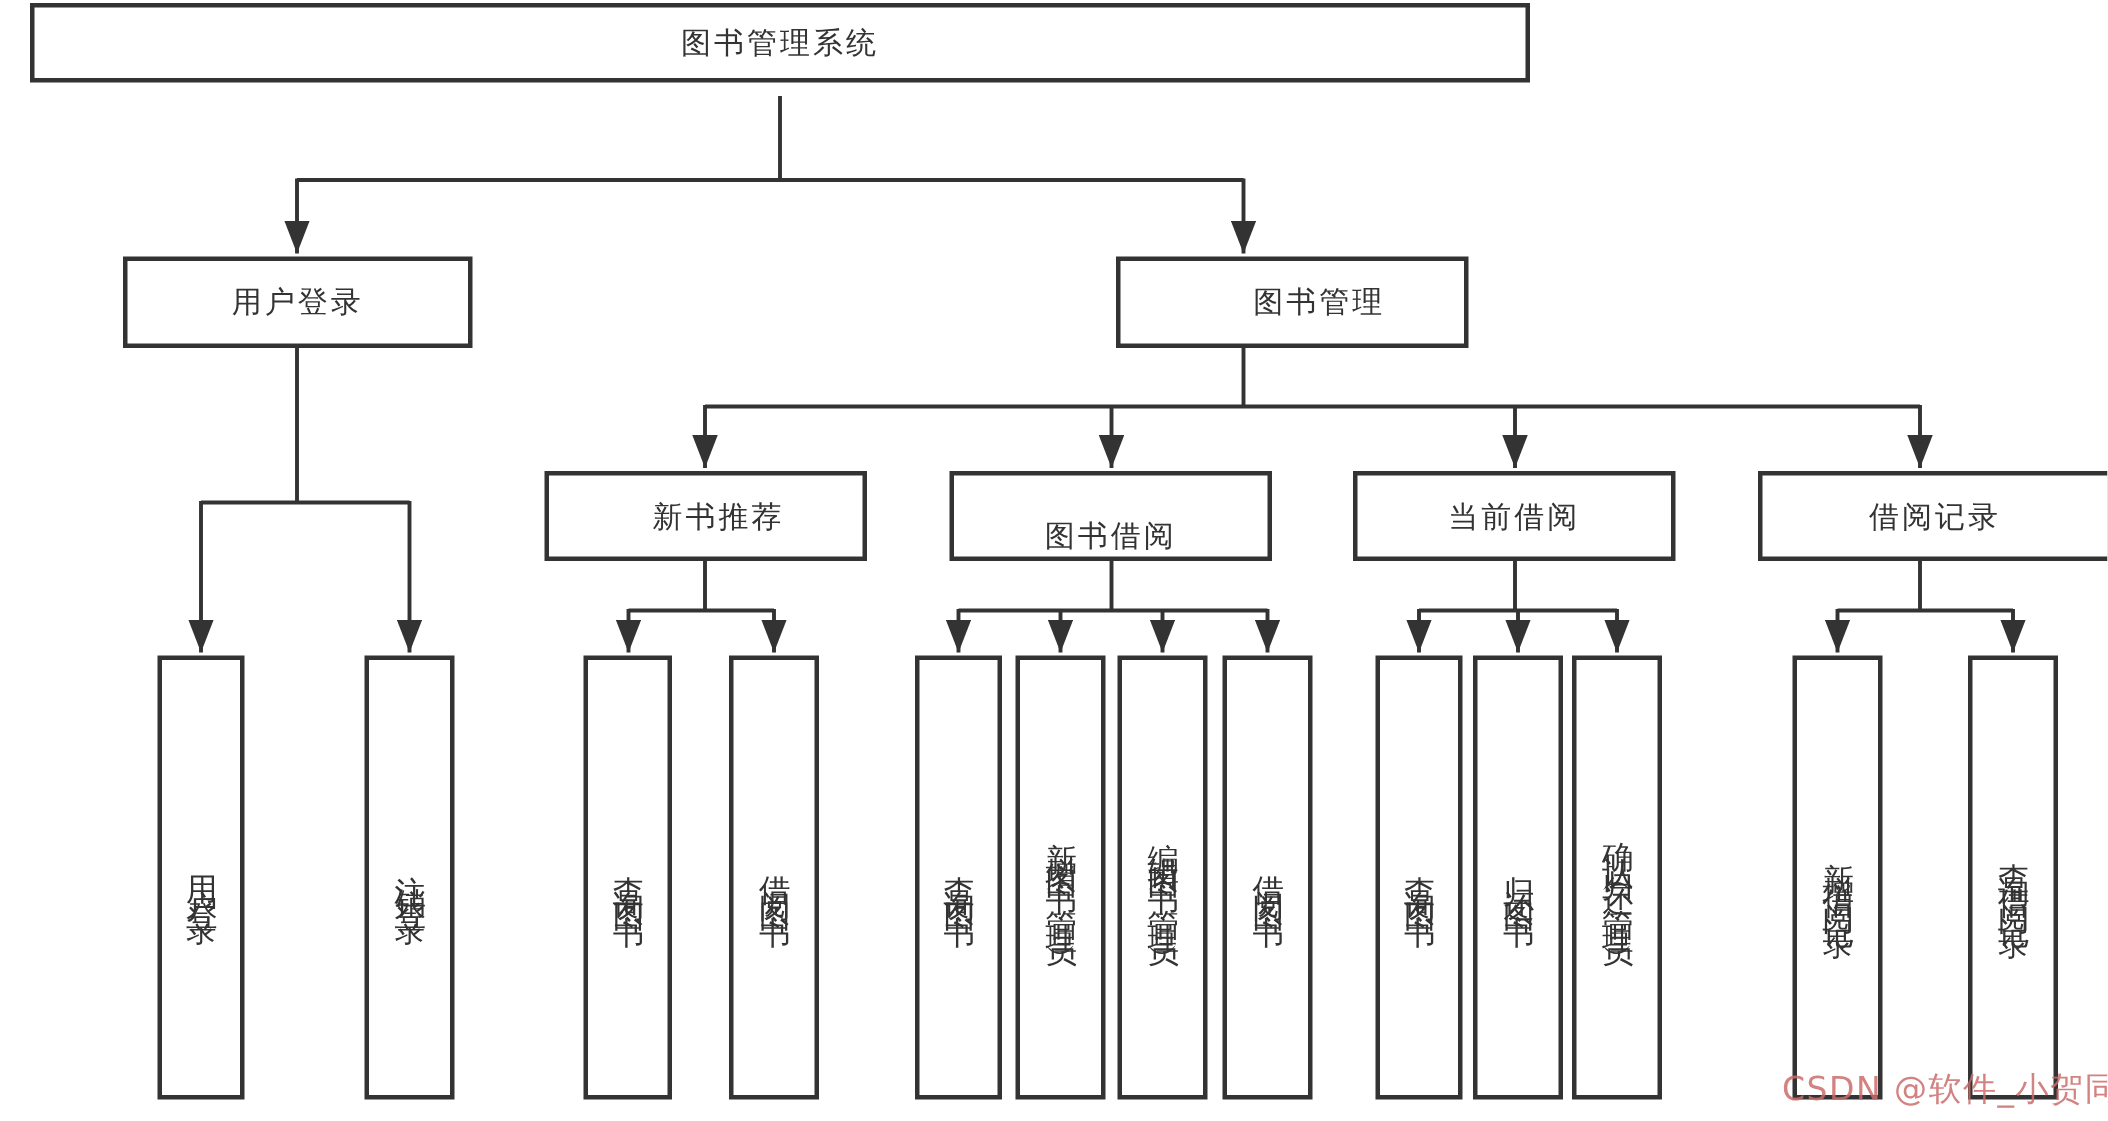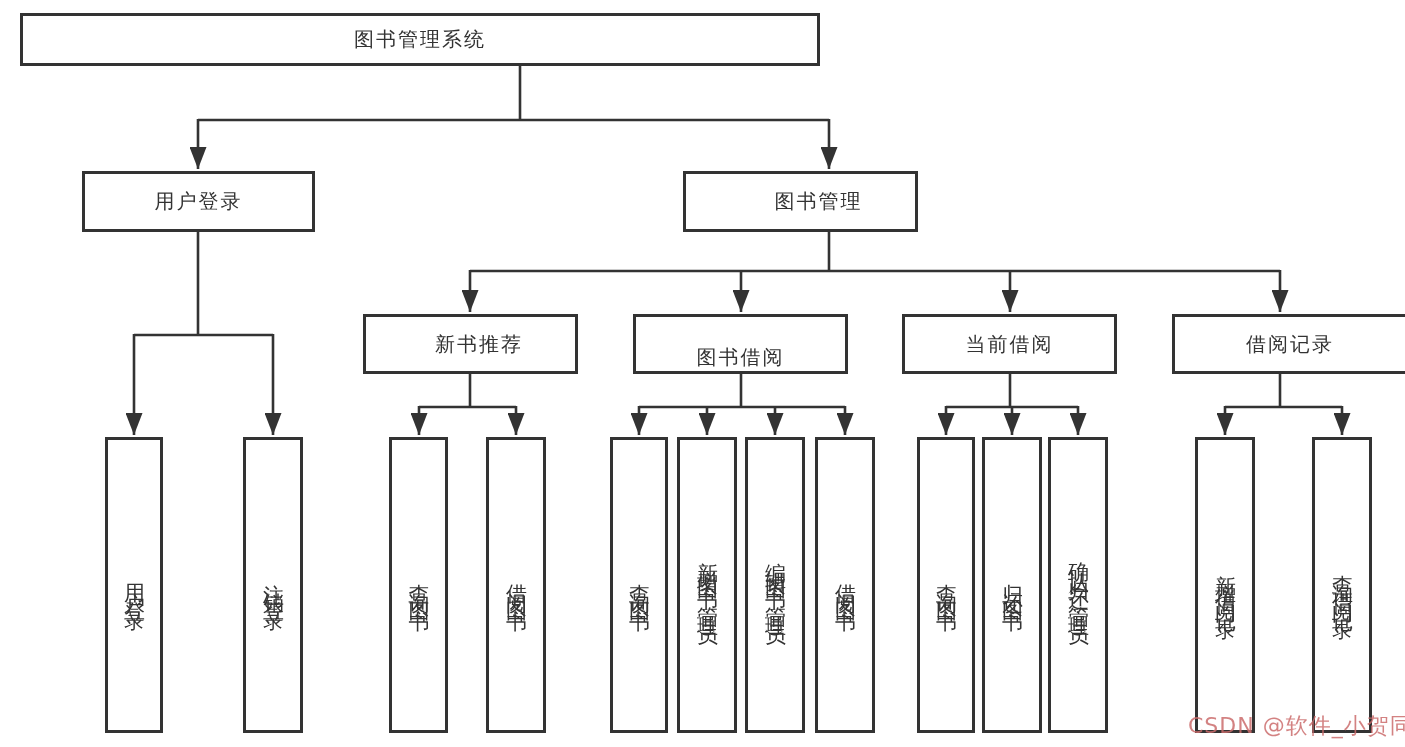--- a/index.html
+++ b/index.html
@@ -27,21 +27,21 @@
     display: flex;
     align-items: center;
     justify-content: center;
   }
   .hlabel {
     font-size: 20px;
     letter-spacing: 2px;
     white-space: nowrap;
     color: #333333;
   }
-  .root  { left: 20px;  top: 13px;  width: 800px; height: 53px; }
+  .root  { left: 20px;  top: 2px;  width: 1000px; height: 53px; }
   .lvl2  { top: 171px; height: 61px; }
   .lvl3  { top: 314px; height: 60px; }
   .leaf  { top: 437px; height: 296px; }
   .vtext {
     writing-mode: vertical-rl;
     text-orientation: mixed;
     font-size: 21px;
     letter-spacing: 9px;
     line-height: 1;
     color: #333333;
@@ -124,21 +124,21 @@
     </g>
   </svg>
 
   <div class="box root">
     <span class="hlabel">图书管理系统</span>
   </div>
 
   <div class="box lvl2" style="left:82px; width:233px;">
     <span class="hlabel">用户登录</span>
   </div>
-  <div class="box lvl2" style="left:683px; width:235px;padding-left:36px;">
+  <div class="box lvl2" style="left:744px; width:235px;padding-left:36px;">
     <span class="hlabel">图书管理</span>
   </div>
 
   <div class="box lvl3" style="left:363px; width:215px;padding-left:17px;">
     <span class="hlabel">新书推荐</span>
   </div>
   <div class="box lvl3" style="left:633px; width:215px;align-items:flex-end;">
     <span class="hlabel">图书借阅</span>
   </div>
   <div class="box lvl3" style="left:902px; width:215px;">

